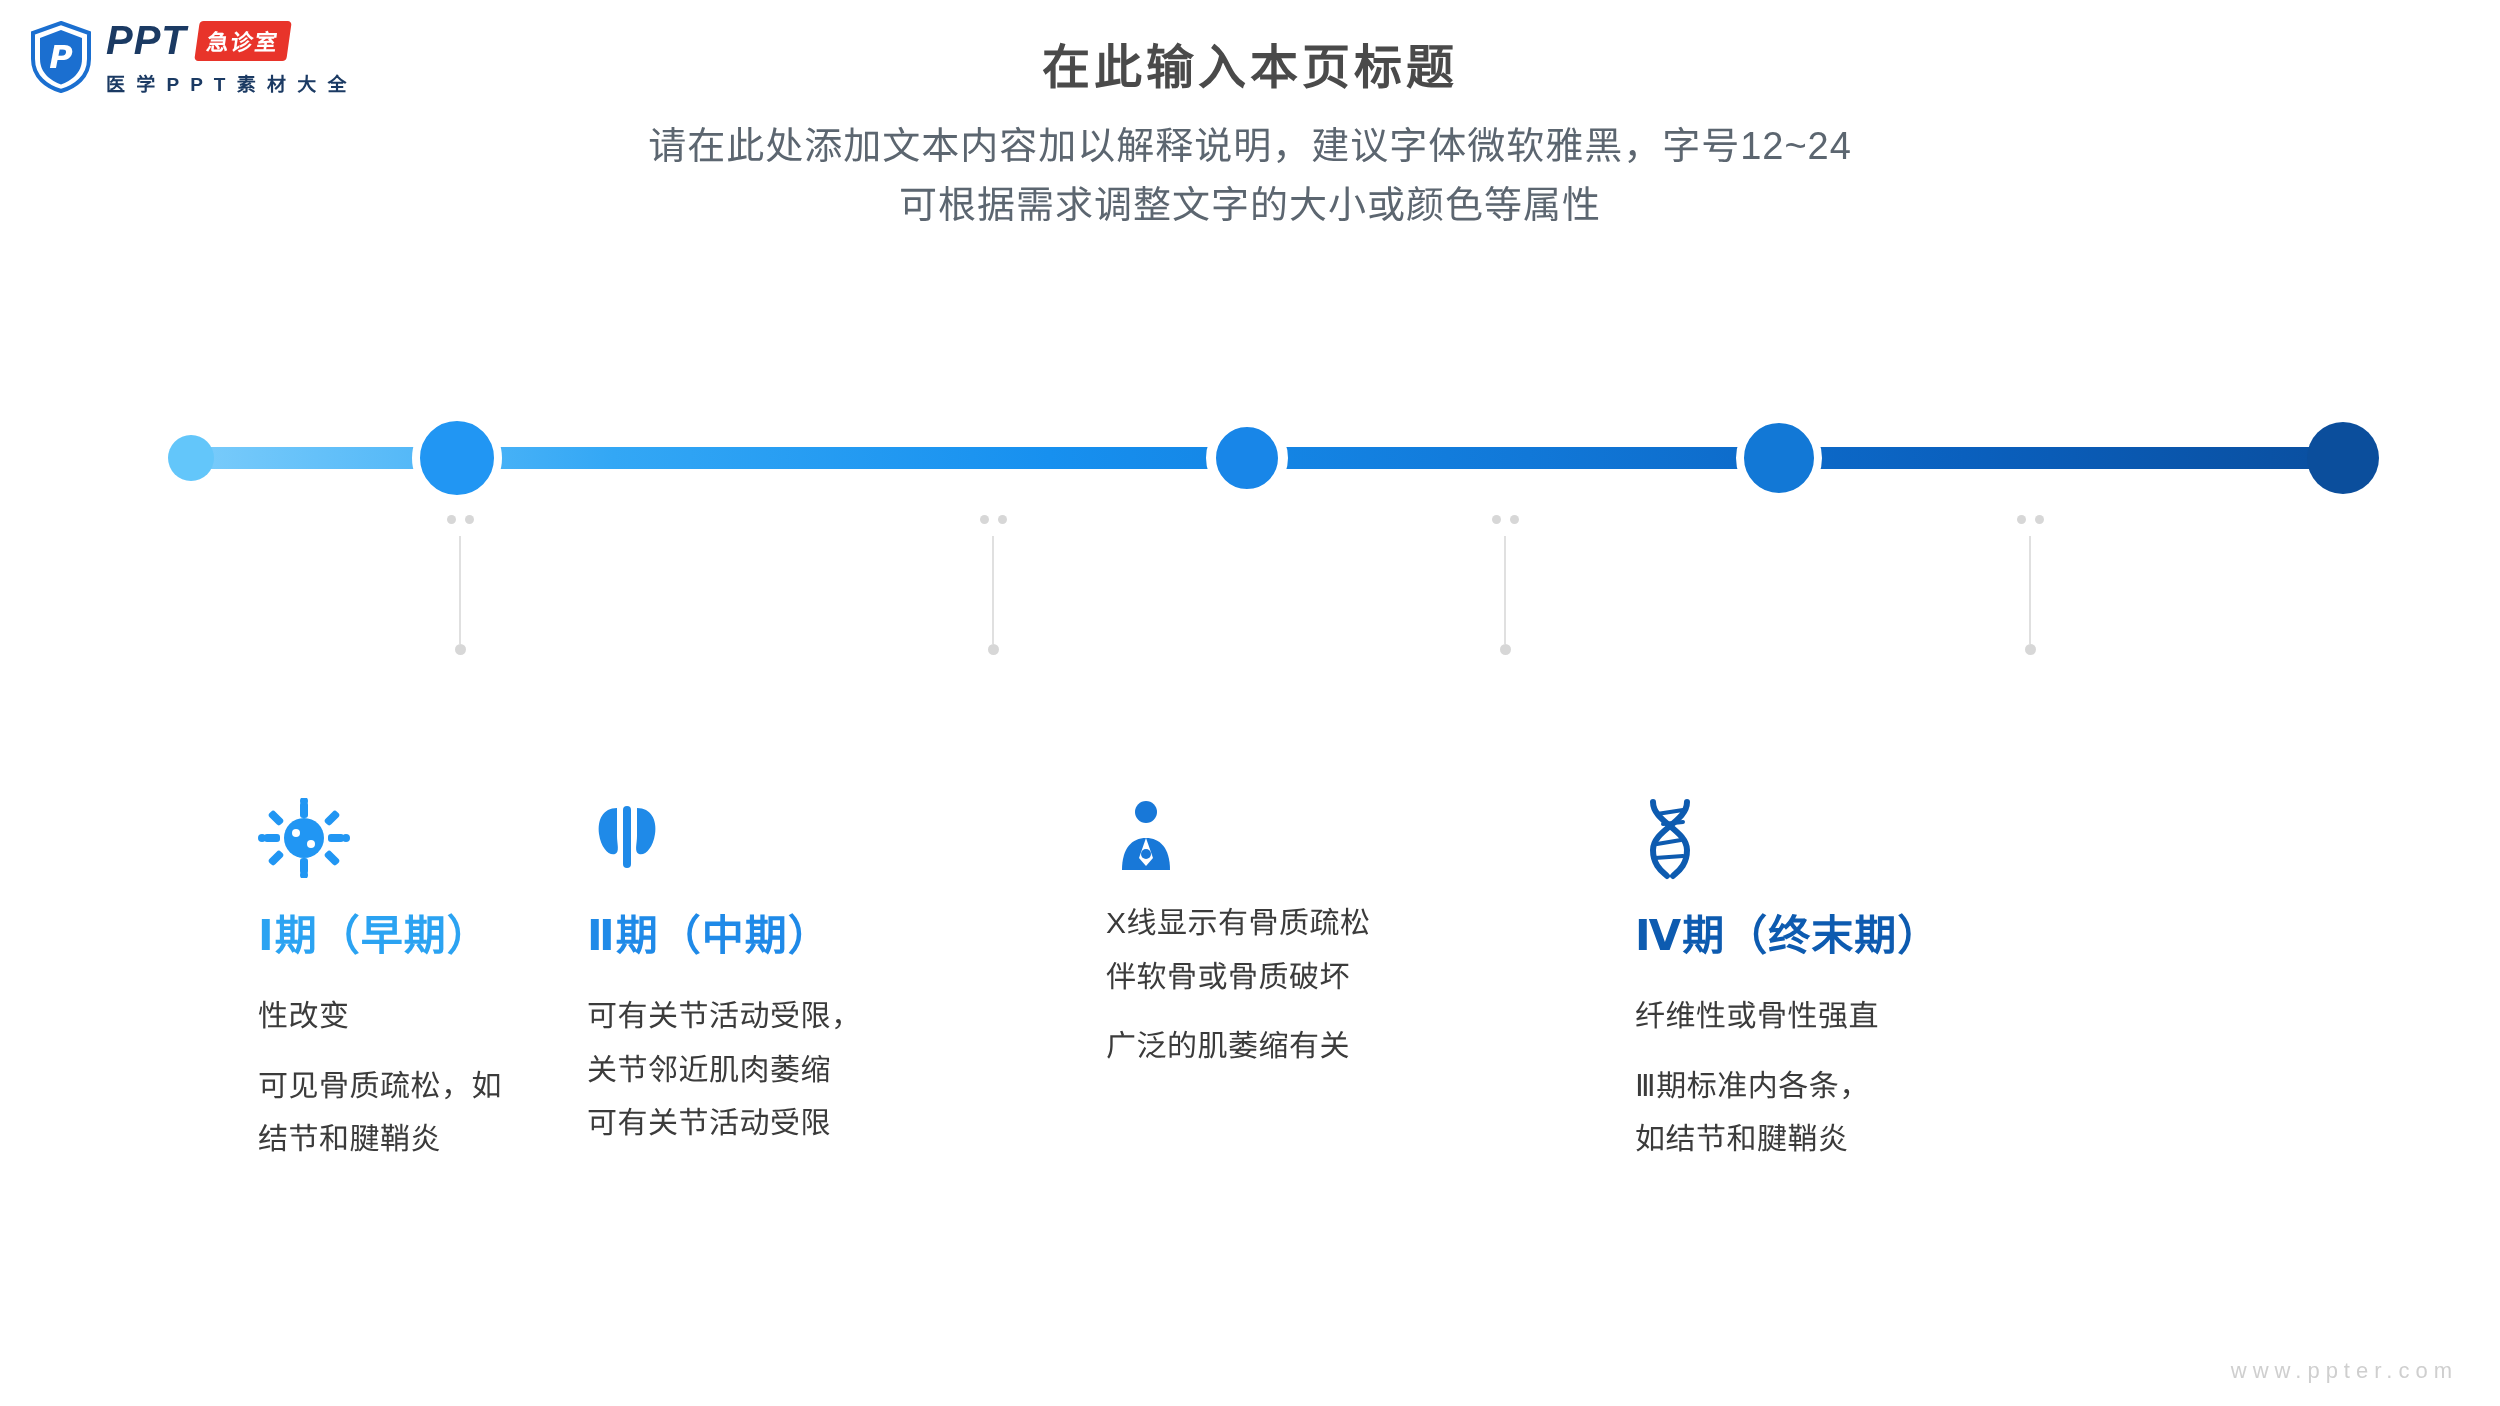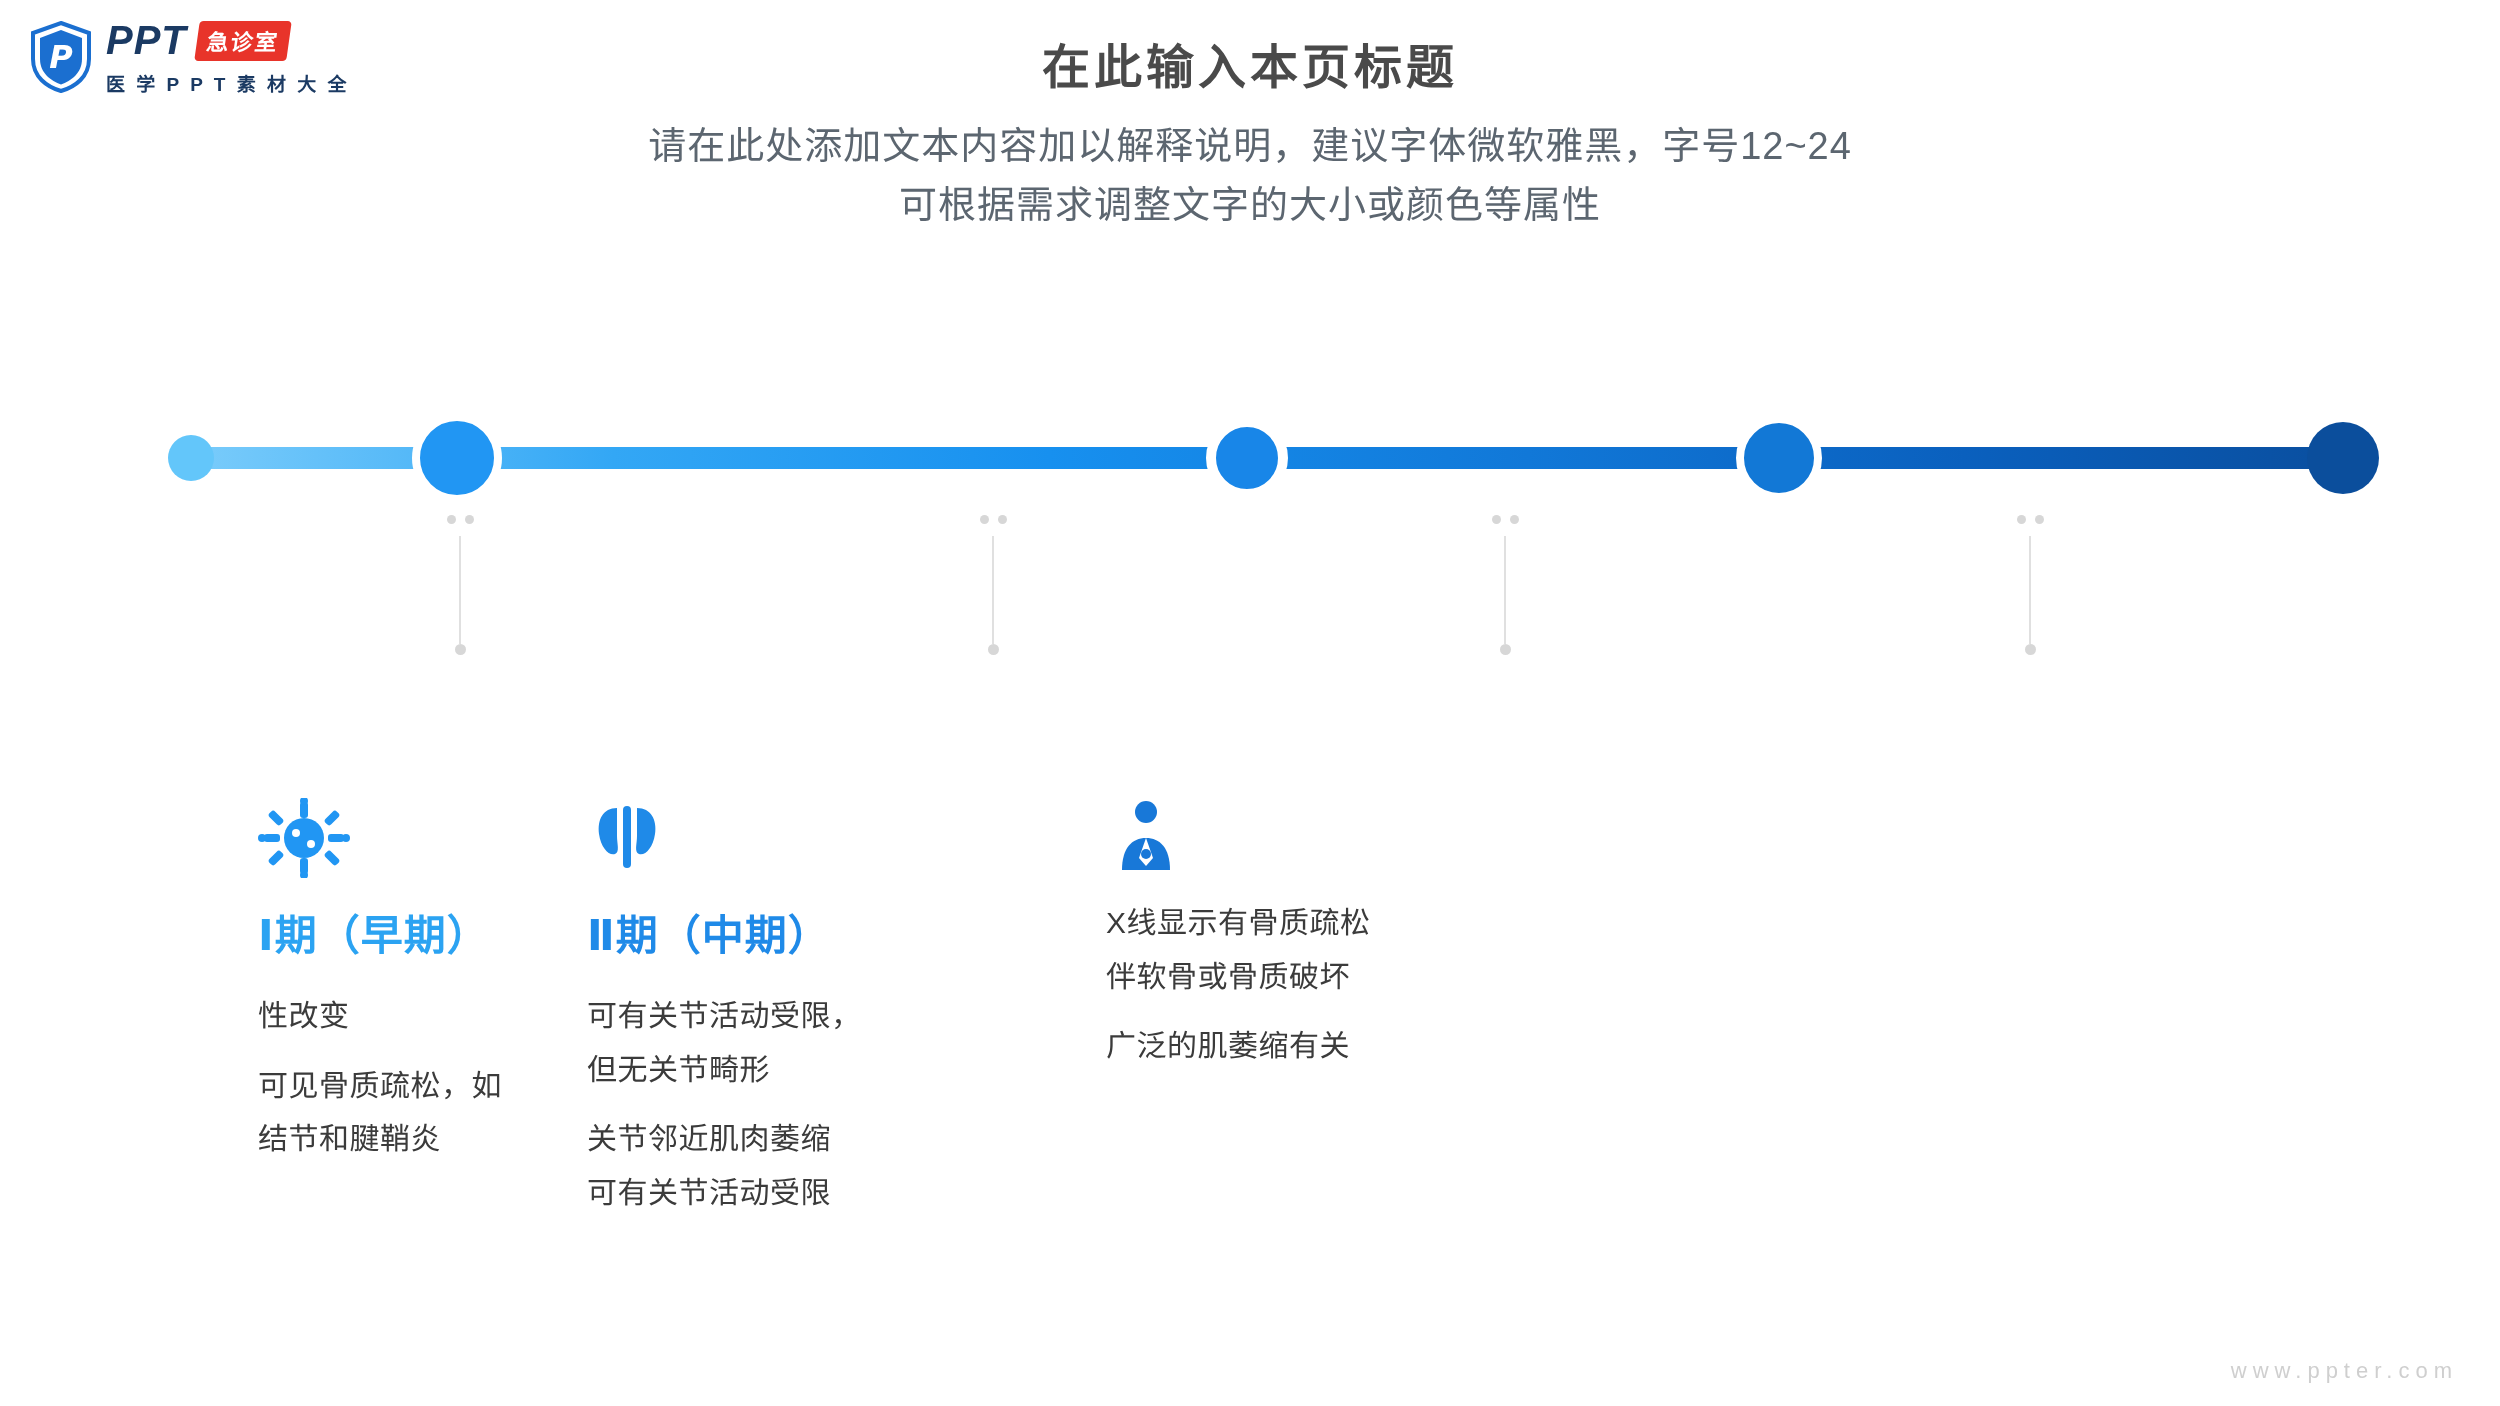--- a/index.html
+++ b/index.html
@@ -319,21 +319,20 @@
         <g fill="#1f8ae8">
           <path d="M30 10 C16 10 10 22 12 36 C14 50 22 58 28 56 C33 54 30 46 30 38 Z"></path>
           <path d="M50 10 C64 10 70 22 68 36 C66 50 58 58 52 56 C47 54 50 46 50 38 Z"></path>
           <rect x="36" y="8" width="8" height="62" rx="4"></rect>
         </g>
       </svg>
     </div>
     <div class="col-title" style="color:#1f8ae8">Ⅱ期（中期）</div>
     <div class="col-body">
       <p>可有关节活动受限，</p>
-      <p class="gap">但无关节畸形</p>
       <p>关节邻近肌肉萎缩</p>
       <p>可有关节活动受限</p>
     </div>
   </div>
 
   <div class="col col3">
     <div class="col-icon">
       <svg width="80" height="80" viewBox="0 0 80 80">
         <g fill="#1878d8">
           <circle cx="40" cy="14" r="11"></circle>
@@ -343,16 +342,38 @@
         <circle cx="40" cy="56" r="5" fill="#1878d8"></circle>
       </svg>
     </div>
     <div class="col-body">
       <p>X线显示有骨质疏松</p>
       <p class="gap">伴软骨或骨质破坏</p>
       <p>广泛的肌萎缩有关</p>
     </div>
   </div>
 
+  <div class="col col4">
+    <div class="col-icon">
+      <svg width="70" height="84" viewBox="0 0 70 84">
+        <g stroke="#0d5bb0" stroke-width="6" fill="none" stroke-linecap="round">
+          <path d="M18 6 C18 26 52 34 52 54 C52 70 42 76 38 80"></path>
+          <path d="M52 6 C52 26 18 34 18 54 C18 70 28 76 32 80"></path>
+        </g>
+        <g stroke="#0d5bb0" stroke-width="4" stroke-linecap="round">
+          <line x1="22" y1="18" x2="48" y2="14"></line>
+          <line x1="28" y1="28" x2="48" y2="26"></line>
+          <line x1="22" y1="48" x2="46" y2="44"></line>
+          <line x1="20" y1="62" x2="48" y2="60"></line>
+        </g>
+      </svg>
+    </div>
+    <div class="col-title" style="color:#0d5bb0">Ⅳ期（终末期）</div>
+    <div class="col-body">
+      <p class="gap">纤维性或骨性强直</p>
+      <p>Ⅲ期标准内各条，</p>
+      <p>如结节和腱鞘炎</p>
+    </div>
+  </div>
 
 </div>
 
 <div class="footer">www.ppter.com</div>
 
 </body></html>

